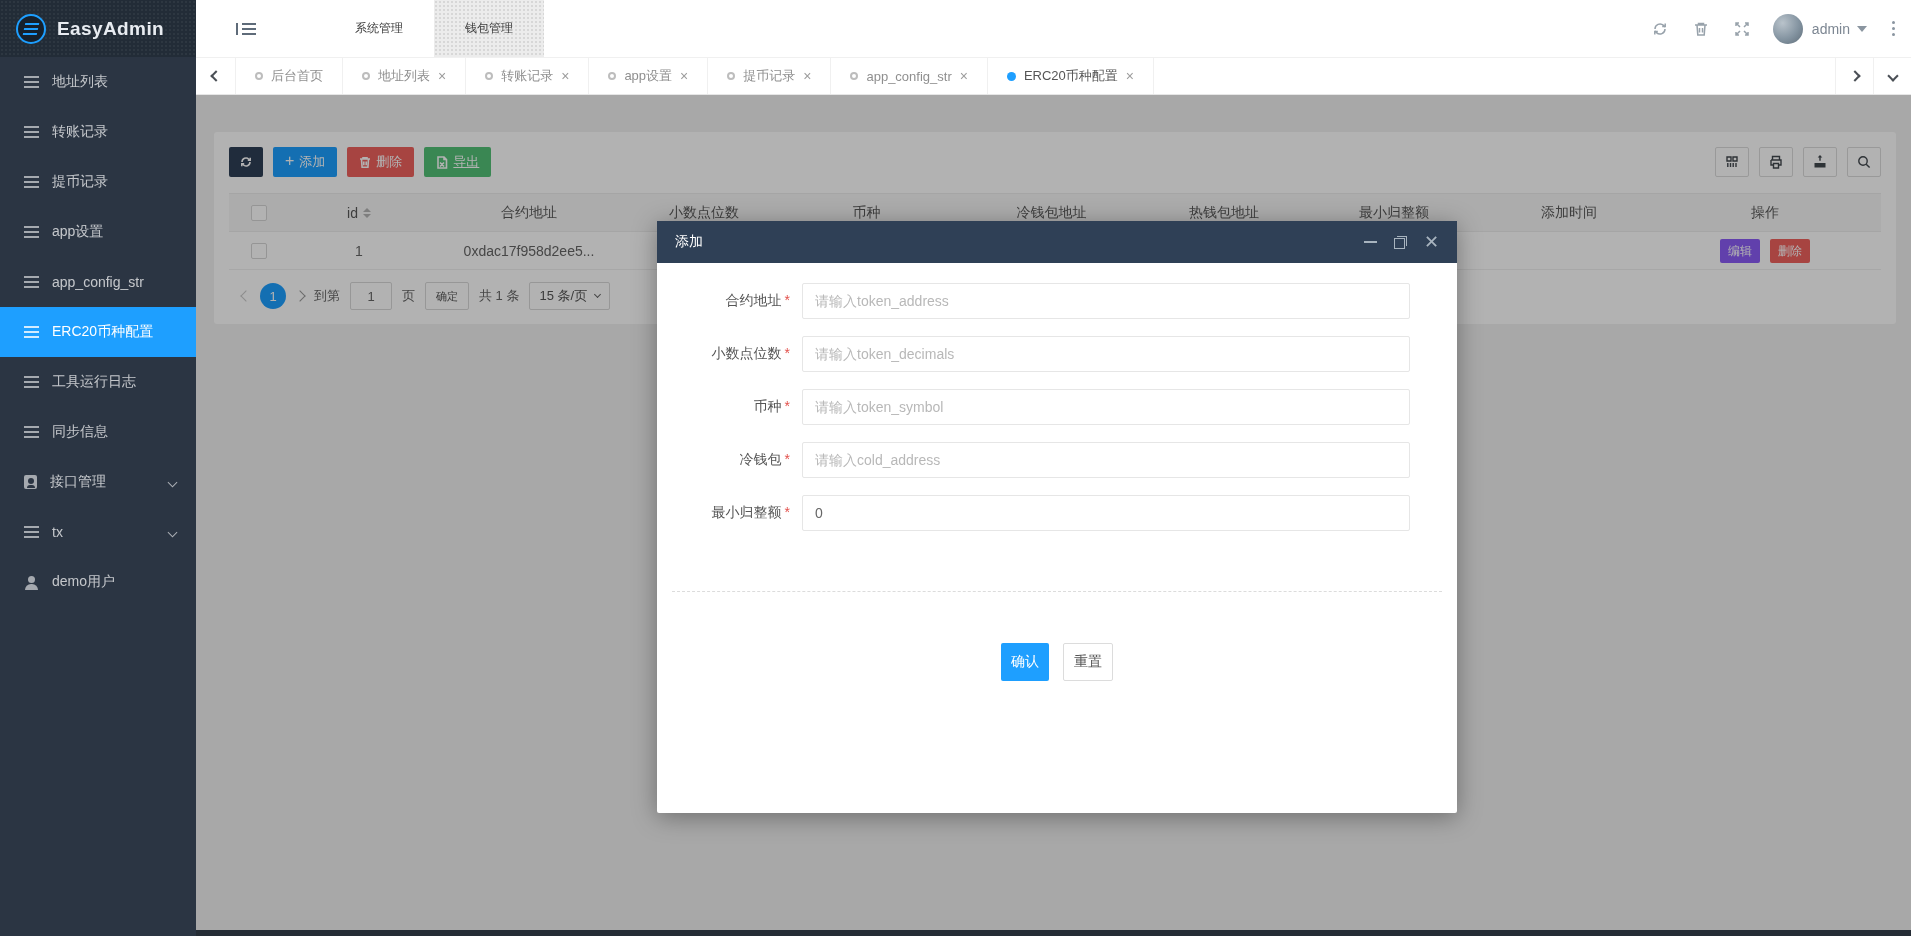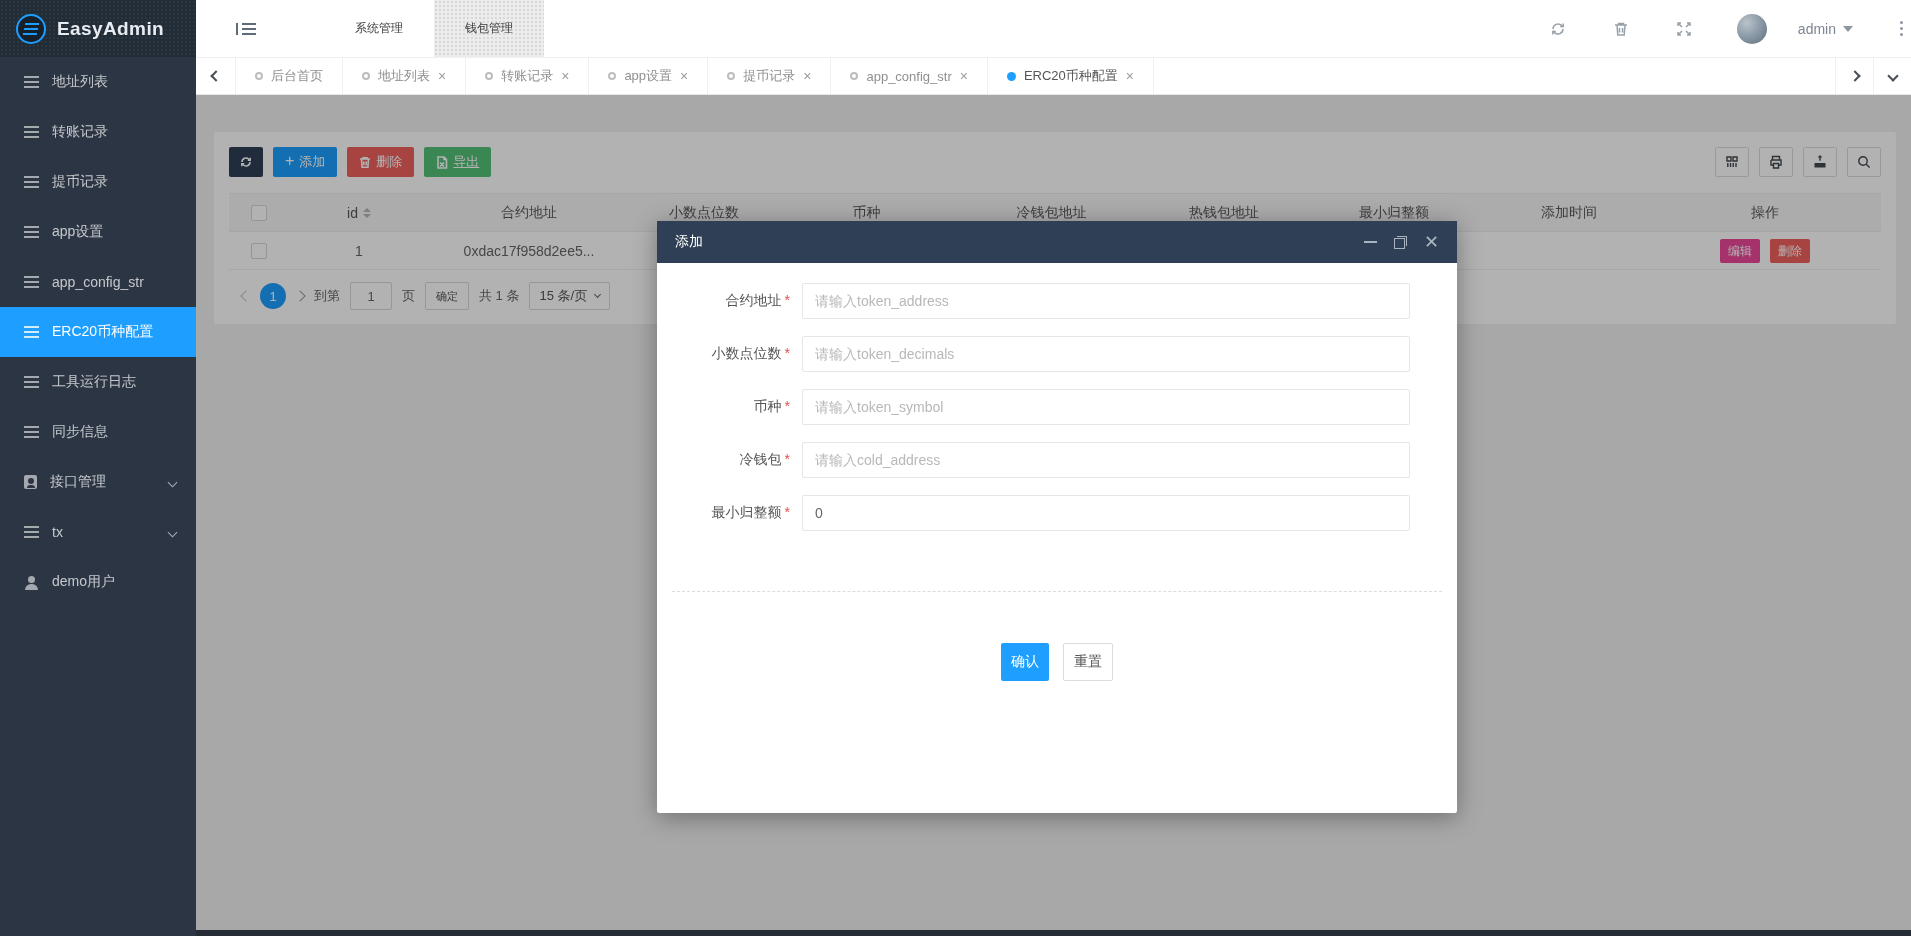--- a/index.html
+++ b/index.html
@@ -43,21 +43,21 @@
   .header { position:absolute; left:196px; top:0; right:0; height:58px; background:#fff;
             border-bottom:1px solid #F0F0F0; display:flex; align-items:center; z-index:4; }
   .burger { width:20px; height:16px; margin-left:40px; position:relative; cursor:pointer; }
   .burger::before { content:""; position:absolute; left:0; top:2px; width:2px; height:12px; background:#5E6B79; }
   .burger::after  { content:""; position:absolute; right:0; top:2px; width:14px; height:12px;
             background:repeating-linear-gradient(180deg,#5E6B79 0 2px,transparent 2px 5px); }
   .topnav { display:flex; height:100%; margin-left:68px; }
   .nav-item { padding:0 31px; display:flex; align-items:center; font-size:12px; color:#3c3c3c; cursor:pointer; }
   .nav-item.active { background-color:#ECECEC;
             background-image:radial-gradient(#d7d7d7 1px, transparent 1.2px); background-size:4px 4px; }
-  .header-right { margin-left:auto; display:flex; align-items:center; gap:43px; padding-right:4px; }
+  .header-right { margin-left:auto; display:flex; align-items:center; gap:21px; padding-right:12px; }
   .hicon { width:20px; height:20px; display:flex; align-items:center; justify-content:center; cursor:pointer; }
   .hicon svg { stroke:#98A2AB; fill:none; stroke-width:1.5; }
   .avatar { width:30px; height:30px; border-radius:50%; cursor:pointer;
             background:radial-gradient(circle at 32% 30%, #b9c3cb, #8494a1 55%, #5d6b77); }
   .user-wrap { display:flex; align-items:center; gap:7px; cursor:pointer; margin-left:-12px; }
   .user-name { font-size:14px; color:#7C8692; }
   .caret-down { width:0; height:0; border-left:5px solid transparent; border-right:5px solid transparent;
                 border-top:6px solid #8a95a0; }
   .vdots { display:flex; flex-direction:column; gap:3px; cursor:pointer; padding:0 4px; }
   .vdots i { width:3px; height:3px; border-radius:50%; background:#8a95a0; }
@@ -105,21 +105,21 @@
   .dtable td { height:38px; text-align:center; color:#666; border-bottom:1px solid #F0F0F0; background:#fff; }
   .cb { display:inline-block; width:16px; height:16px; border:1px solid #D6D6D6; border-radius:2px;
         background:#fff; vertical-align:middle; cursor:pointer; }
   .th-flex { display:inline-flex; align-items:center; gap:5px; }
   .sort { display:inline-flex; flex-direction:column; gap:2px; }
   .sort i { width:0; height:0; border-left:4px solid transparent; border-right:4px solid transparent; }
   .sort .up { border-bottom:4px solid #B5B5B5; }
   .sort .dn { border-top:4px solid #B5B5B5; }
   .mini-btn { display:inline-block; padding:0 8px; height:24px; line-height:24px; border-radius:2px;
               font-size:12px; color:#fff; margin:0 3px; cursor:pointer; border:none; font-family:inherit; }
-  .mini-edit { background:#ec4899;text-align:right; }
+  .mini-edit { background:#8b5cf6;text-align:right; }
   .mini-del { background:#F0625E; }
 
   .pager { display:flex; align-items:center; gap:10px; margin-top:12px; padding-left:13px;
            font-size:13px; color:#666; }
   .pg-chv { width:8px; height:8px; border-width:1.5px; cursor:pointer; }
   .pg-chv.left { border-color:#C9C9C9; }
   .pg-chv.right { border-color:#9A9A9A; }
   .pg-cur { width:26px; height:26px; border-radius:50%; background:#1E9FFF; color:#fff; display:flex;
             align-items:center; justify-content:center; font-size:13px; cursor:pointer; }
   .pg-input { width:42px; height:28px; border:1px solid #D9D9D9; border-radius:2px; text-align:center;

